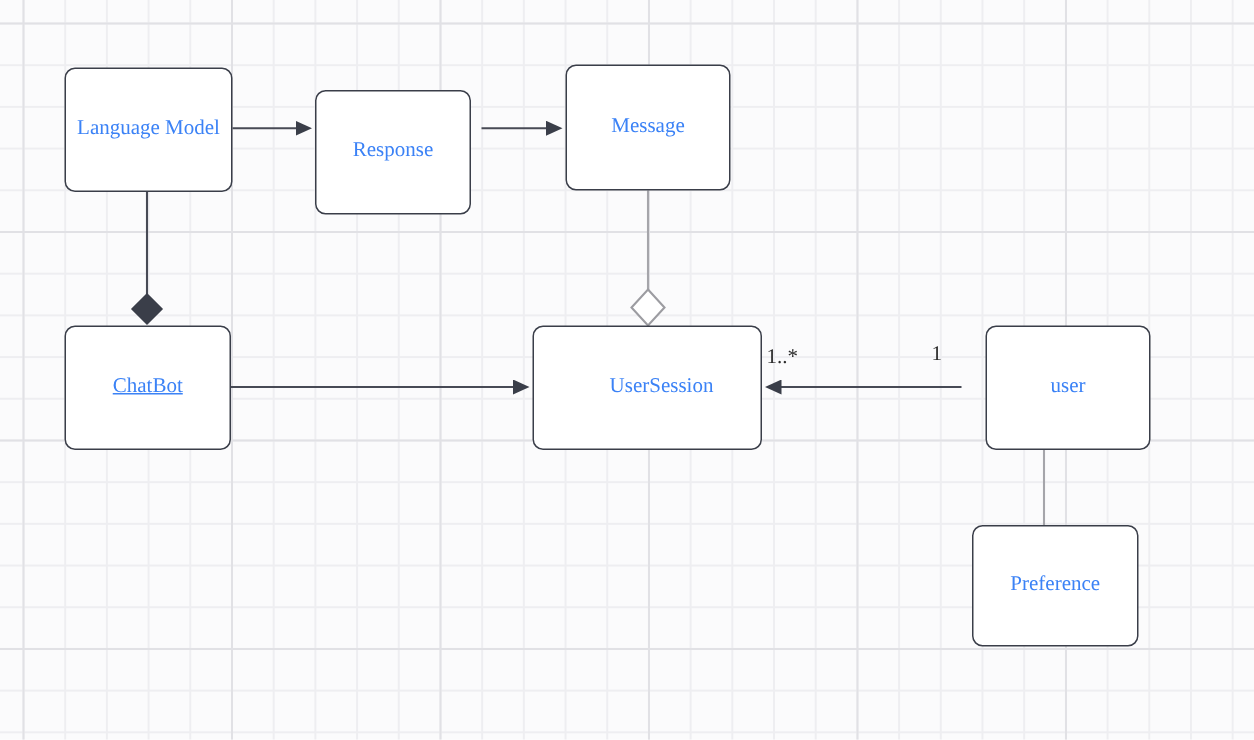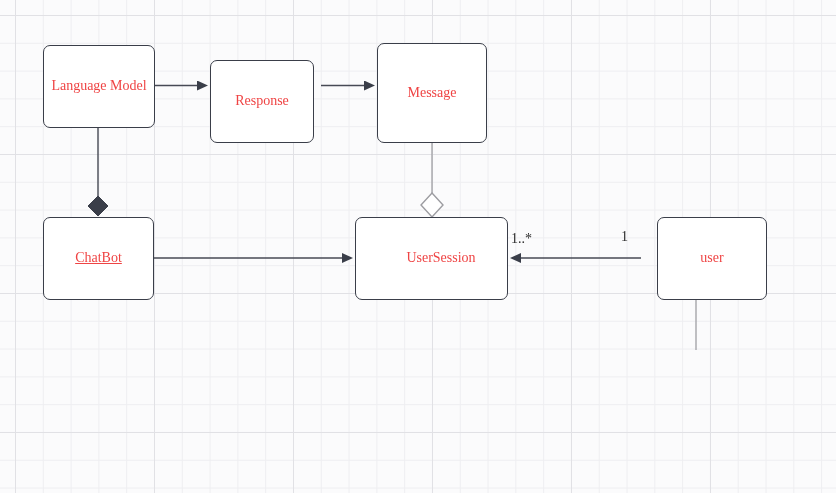--- a/index.html
+++ b/index.html
@@ -32,26 +32,26 @@
     box-sizing: border-box;
     background: #ffffff;
     border: 1.6px solid #3a3e49;
     border-radius: 7px;
     display: flex;
     align-items: center;
     justify-content: center;
     text-align: center;
     font-size: 14px;
     line-height: 1.35;
-    color: #ef4444;
+    color: #3b82f6;
     padding: 4px;
   }
   #n-language-model { left: 43px;  top: 45px;  width: 112px; height: 83px; }
   #n-response       { left: 210px; top: 60px;  width: 104px; height: 83px; }
-  #n-message        { left: 377px; top: 43px;  width: 110px; height: 100px; }
+  #n-message        { left: 377px; top: 43px;  width: 110px; height: 84px; }
   #n-chatbot        { left: 43px;  top: 217px; width: 111px; height: 83px; text-decoration: underline; }
   #n-user-session   { left: 355px; top: 217px; width: 153px; height: 83px; padding-left: 23px; }
   #n-user           { left: 657px; top: 217px; width: 110px; height: 83px; }
   #n-preference     { left: 648px; top: 350px; width: 111px; height: 81px; }
   .edge-label {
     position: absolute;
     font-size: 14px;
     color: #2b2b2b;
     white-space: nowrap;
   }
@@ -118,18 +118,21 @@
   </div>
 
   <div class="node" id="n-user-session">
     <span>UserSession</span>
   </div>
 
   <div class="node" id="n-user">
     <span>user</span>
   </div>
 
+  <div class="node" id="n-preference">
+    <span>Preference</span>
+  </div>
 
   <div class="edge-label" id="lbl-mult-target">1..*</div>
 
   <div class="edge-label" id="lbl-mult-source">1</div>
 
 </div>
 
 </body></html>

